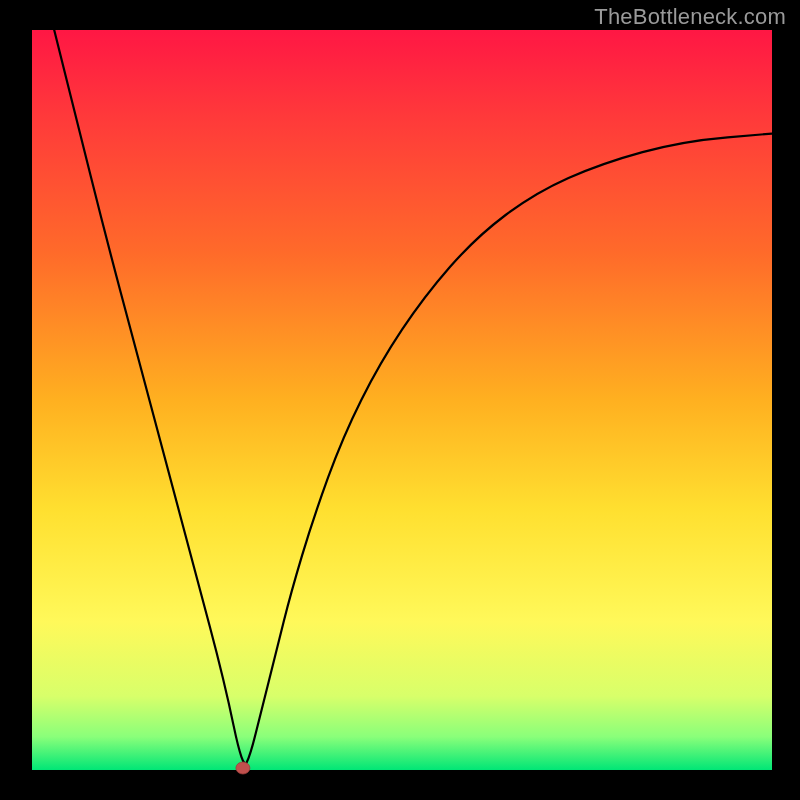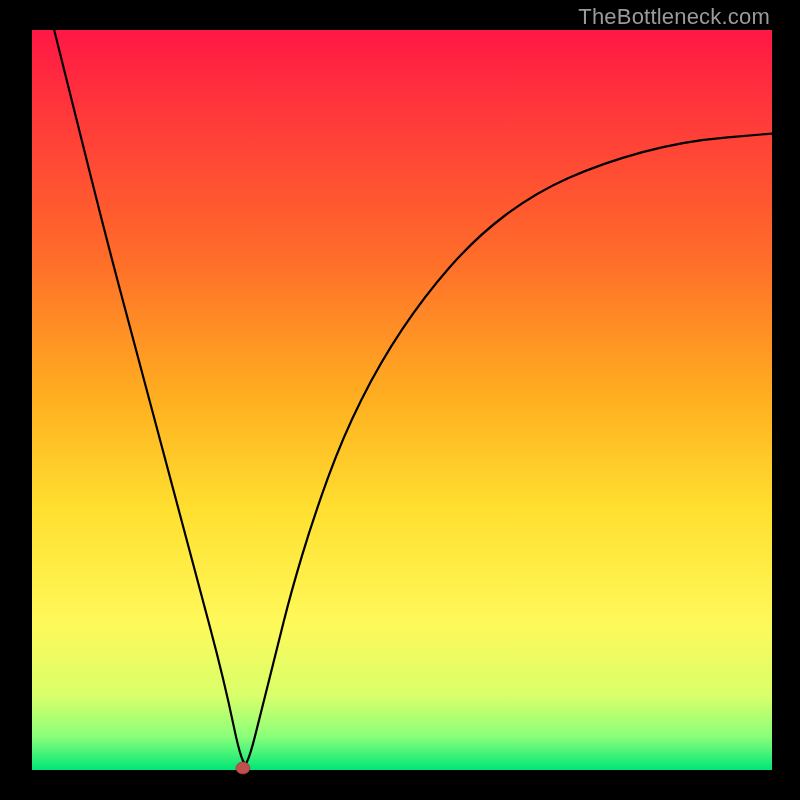--- a/index.html
+++ b/index.html
@@ -12,21 +12,21 @@
     overflow: hidden;
   }
   .container {
     position: relative;
     width: 800px;
     height: 800px;
   }
   .watermark {
     position: absolute;
     top: 4px;
-    right: 30px;
+    right: 14px;
     color: #9a9a9a;
     font-size: 22px;
     font-weight: 400;
     z-index: 10;
     letter-spacing: 0.2px;
   }
   svg {
     display: block;
   }
 </style>

